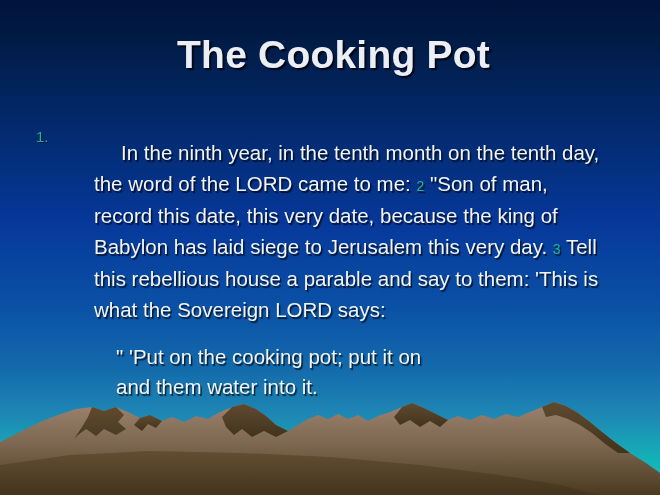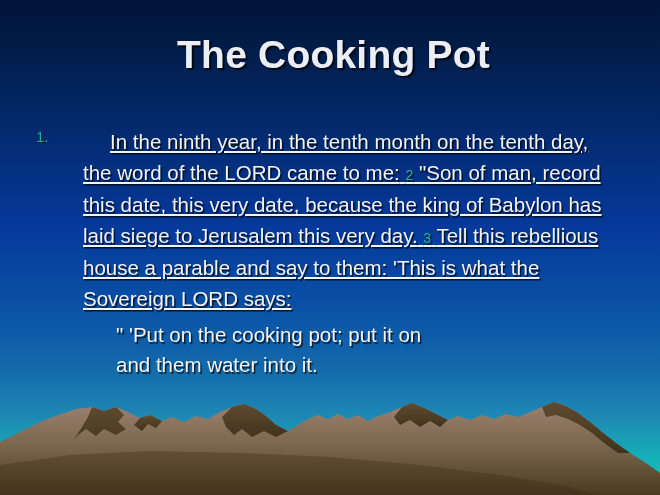--- a/index.html
+++ b/index.html
@@ -60,28 +60,27 @@
   }
   #list-marker {
     position: absolute;
     left: 0px;
     top: 6px;
     font-size: 15px;
     color: #1db88f;
     text-shadow: 1px 1px 1px rgba(0,0,0,0.6);
   }
   #verse-para {
-    margin: 5px;
+    margin: 16px;
     padding-left: 42px;
     text-indent: 27px;
     font-size: 20.5px;
     line-height: 30.6px;
     color: #f2f4f8;
     text-shadow: 1.5px 1.5px 1px rgba(0,0,0,0.7);
-    text-decoration: underline;
   }
   .vnum {
     color: #1db88f;
     font-size: 14px;
     vertical-align: baseline;
   }
   #quote-block {
     margin: 0;
     padding-left: 80px;
     font-size: 20.5px;

